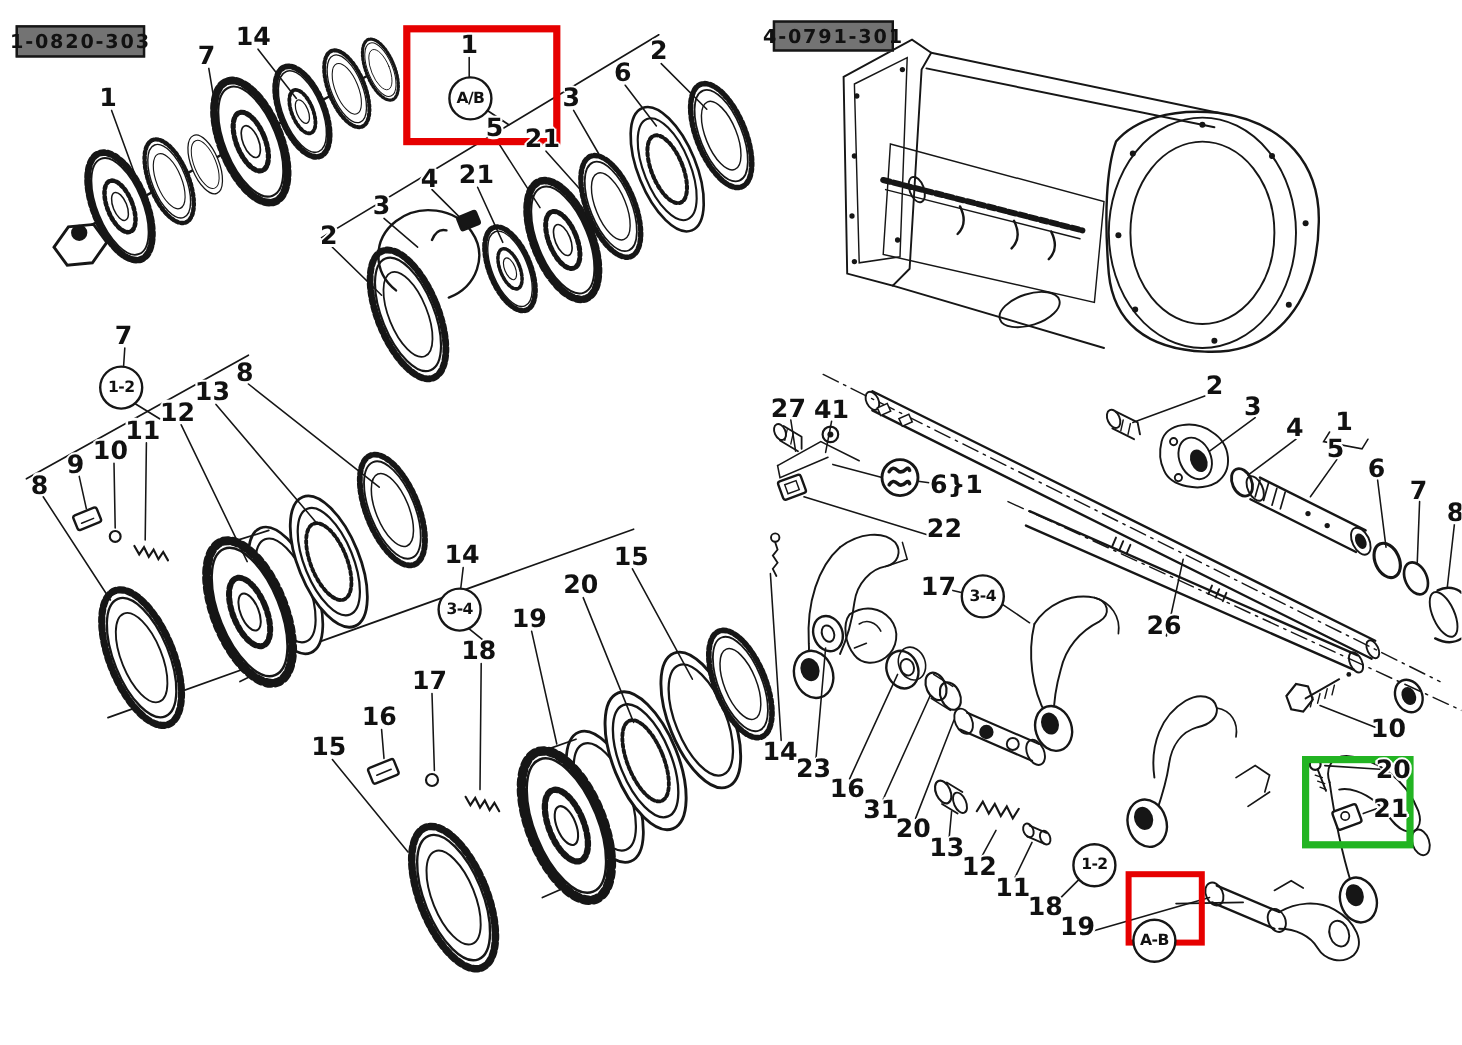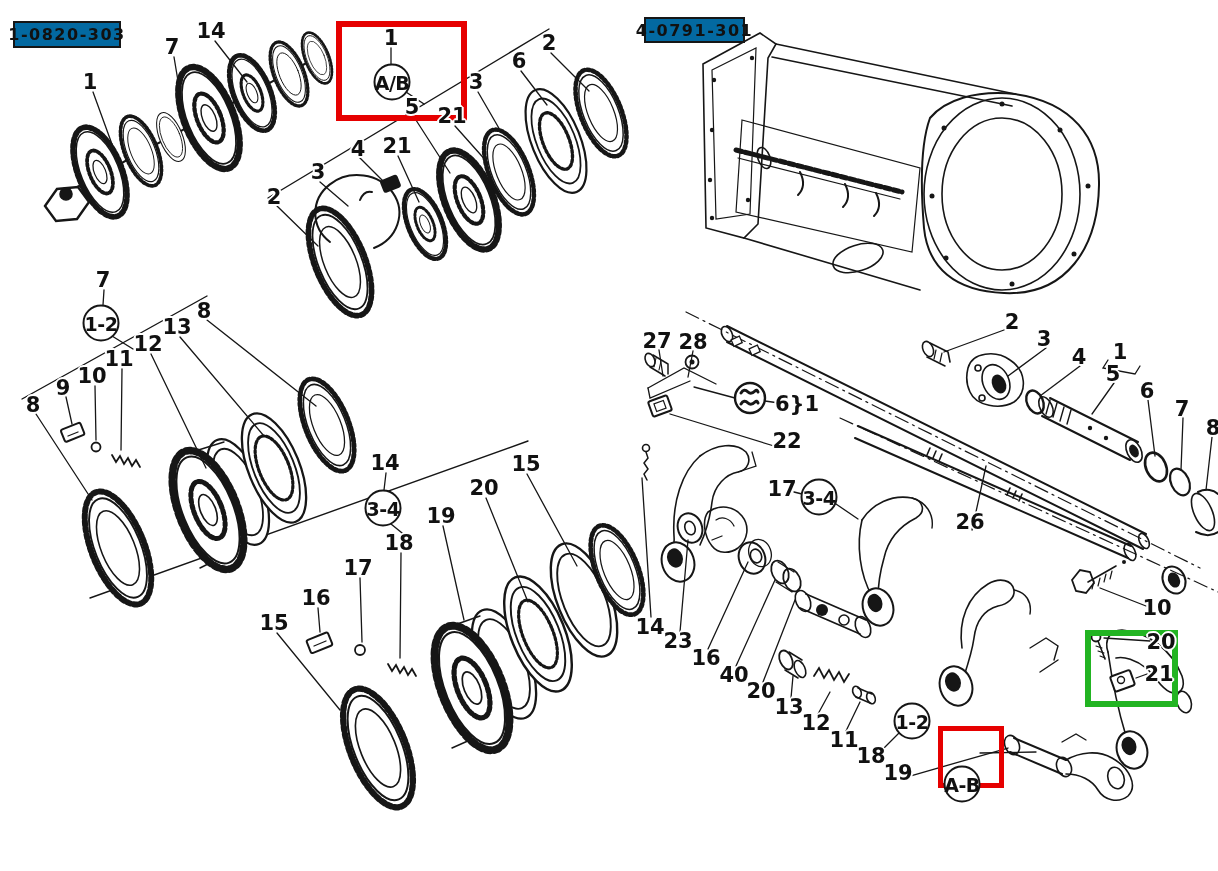--- a/index.html
+++ b/index.html
@@ -1,31 +1,31 @@
 <!DOCTYPE html>
 <html><head>
 <meta charset="utf-8">
 <style>
   html,body{margin:0;padding:0;background:#fff;}
   .canvas{position:relative;width:1218px;height:871px;background:#ffffff;overflow:hidden;
           font-family:"DejaVu Sans","Liberation Sans",sans-serif;}
   svg.art{position:absolute;left:0;top:0;}
   .overlay{position:absolute;left:0;top:0;width:100%;height:100%;}
-  .refbox{position:absolute;border:2.5px solid #161616;background:#0369a1;display:flex;
+  .refbox{position:absolute;border:2.5px solid #161616;background:#737373;display:flex;
           align-items:center;justify-content:center;font-weight:bold;font-size:16px;
           letter-spacing:1.5px;color:#111;white-space:nowrap;}
   .refbox-left{left:13px;top:21px;width:104px;height:23px;}
   .refbox-right{left:644px;top:17px;width:97px;height:22px;}
   .callout{position:absolute;transform:translate(-50%,-50%);font-weight:bold;font-size:21px;
            color:#111;line-height:1;white-space:nowrap;
            text-shadow:2px 0 0 #fff,-2px 0 0 #fff,0 2px 0 #fff,0 -2px 0 #fff,
                        1px 1px 0 #fff,-1px -1px 0 #fff,1px -1px 0 #fff,-1px 1px 0 #fff;}
   .balloon{position:absolute;transform:translate(-50%,-50%);width:33px;height:33px;
            border:2.5px solid #161616;border-radius:50%;background:#fff;display:flex;
-           align-items:center;justify-content:center;font-weight:bold;font-size:19px;
+           align-items:center;justify-content:center;font-weight:bold;font-size:13px;
            color:#111;letter-spacing:-0.5px;white-space:nowrap;}
   .hl{position:absolute;background:transparent;box-sizing:border-box;}
 </style>
 </head>
 <body>
 
 <div class="canvas">
 
   <svg class="art" width="1218" height="871" viewBox="0 0 1218 871">
     <defs>
@@ -378,38 +378,38 @@
         <div class="callout" style="left: 33px; top: 405px;">8</div>
         <div class="callout" style="left: 385px; top: 463px;">14</div>
         <div class="callout" style="left: 526px; top: 464px;">15</div>
         <div class="callout" style="left: 484px; top: 488px;">20</div>
         <div class="callout" style="left: 441px; top: 516px;">19</div>
         <div class="callout" style="left: 399px; top: 543px;">18</div>
         <div class="callout" style="left: 358px; top: 568px;">17</div>
         <div class="callout" style="left: 316px; top: 598px;">16</div>
         <div class="callout" style="left: 274px; top: 623px;">15</div>
         <div class="callout" style="left: 657px; top: 341px; text-align: right;">27</div>
-        <div class="callout" style="left: 693px; top: 342px;">28</div>
+        <div class="callout" style="left: 693px; top: 342px;">41</div>
         <div class="callout" style="left: 797px; top: 404px;">6}1</div>
         <div class="callout" style="left: 787px; top: 441px;">22</div>
         <div class="callout" style="left: 782px; top: 489px;">17</div>
         <div class="callout" style="left: 1012px; top: 322px;">2</div>
         <div class="callout" style="left: 1044px; top: 339px;">3</div>
         <div class="callout" style="left: 1079px; top: 357px;">4</div>
         <div class="callout" style="left: 1120px; top: 352px;">1</div>
         <div class="callout" style="left: 1113px; top: 374px;">5</div>
         <div class="callout" style="left: 1147px; top: 391px;">6</div>
         <div class="callout" style="left: 1182px; top: 409px;">7</div>
         <div class="callout" style="left: 1213px; top: 428px;">8</div>
         <div class="callout" style="left: 970px; top: 522px;">26</div>
         <div class="callout" style="left: 1157px; top: 608px;">10</div>
         <div class="callout" style="left: 650px; top: 627px;">14</div>
         <div class="callout" style="left: 678px; top: 641px;">23</div>
         <div class="callout" style="left: 706px; top: 658px;">16</div>
-        <div class="callout" style="left: 734px; top: 675px;">40</div>
+        <div class="callout" style="left: 734px; top: 675px;">31</div>
         <div class="callout" style="left: 761px; top: 691px;">20</div>
         <div class="callout" style="left: 789px; top: 707px;">13</div>
         <div class="callout" style="left: 816px; top: 723px;">12</div>
         <div class="callout" style="left: 844px; top: 740px;">11</div>
         <div class="callout" style="left: 871px; top: 756px;">18</div>
         <div class="callout" style="left: 898px; top: 773px;">19</div>
         <div class="callout" style="left: 1161px; top: 642px;">20</div>
         <div class="callout" style="left: 1159px; top: 674px;">21</div>
         <div class="balloon" style="left: 392px; top: 82px;">A/B</div>
         <div class="balloon" style="left: 101px; top: 323px;">1-2</div>

